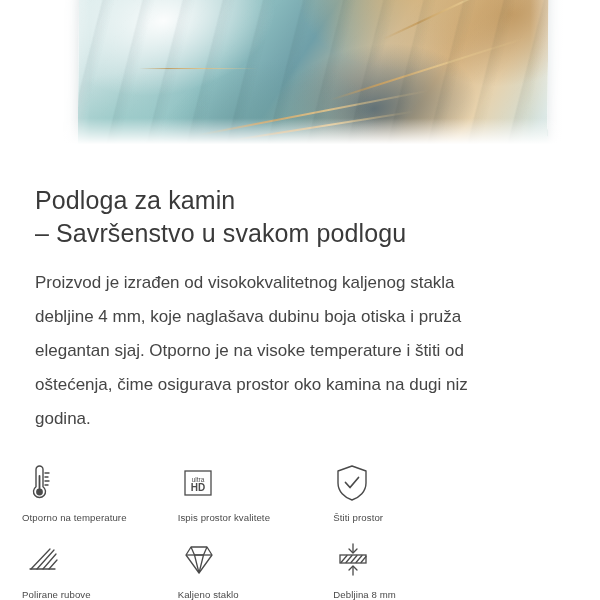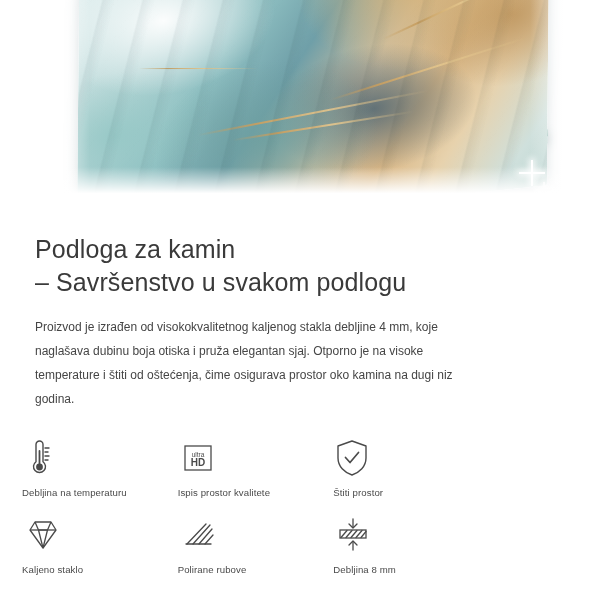--- a/index.html
+++ b/index.html
@@ -143,21 +143,21 @@
     font-size: 25px;
     line-height: 1.32;
     font-weight: 400;
     color: #3a3a3a;
     margin: 0 0 16px 0;
     letter-spacing: 0.1px;
   }
   .headline .l2 { display: block; }
 
   .paragraph {
-    font-size: 12px;
+    font-size: 17px;
     line-height: 2.0;
     color: #454545;
     margin: 0;
     max-width: 535px;
   }
 
   
   .features {
     margin-top: 26px;
     padding: 0 22px;
@@ -231,21 +231,21 @@
       <div class="feature-icon">
         <svg width="34" height="40" viewBox="0 0 34 40">
           <g fill="none" stroke="#4a4a4a" stroke-width="1.4" stroke-linecap="round">
             <path d="M14 6.5a3.5 3.5 0 0 1 7 0v17.2a6 6 0 1 1-7 0z"></path>
             <circle cx="17.5" cy="29" r="3.4" fill="#4a4a4a" stroke="none"></circle>
             <path d="M17.5 13v13.5" stroke-width="1.8"></path>
             <path d="M23 10h4M23 14h3M23 18h4M23 22h3"></path>
           </g>
         </svg>
       </div>
-      <div class="feature-label">Debljina na temperaturu</div>
+      <div class="feature-label">Otporno na temperature</div>
     </div>
 
     <div class="feature">
       <div class="feature-icon">
         <svg width="40" height="40" viewBox="0 0 40 40">
           <rect x="7" y="8" width="26" height="24" fill="none" stroke="#4a4a4a" stroke-width="1.3"></rect>
           <text x="20" y="18.5" font-family="Liberation Sans, sans-serif" font-size="6.5" fill="#4a4a4a" text-anchor="middle">ultra</text>
           <text x="20" y="28" font-family="Liberation Sans, sans-serif" font-size="10" font-weight="bold" fill="#4a4a4a" text-anchor="middle">HD</text>
         </svg>
       </div>
@@ -253,50 +253,50 @@
     </div>
 
     <div class="feature">
       <div class="feature-icon">
         <svg width="38" height="42" viewBox="0 0 38 42">
           <path d="M19 4 L33 9 V21 C33 29.5 26.5 35.5 19 38 C11.5 35.5 5 29.5 5 21 V9 Z" fill="none" stroke="#4a4a4a" stroke-width="1.4" stroke-linejoin="round"></path>
           <path d="M12.5 20.5 L17 25.5 L25.5 15.5" fill="none" stroke="#4a4a4a" stroke-width="1.7" stroke-linecap="round" stroke-linejoin="round"></path>
         </svg>
       </div>
       <div class="feature-label">Štiti prostor</div>
+    </div>
+
+    <div class="feature">
+      <div class="feature-icon">
+        <svg width="42" height="34" viewBox="0 0 42 34">
+          <g stroke="#4a4a4a" stroke-width="1.3" stroke-linecap="round" fill="none">
+            <path d="M9 26 L28 6"></path>
+            <path d="M15 26 L32 7"></path>
+            <path d="M21 26 L34 11"></path>
+            <path d="M27 26 L35 17"></path>
+            <path d="M8 26 H33"></path>
+          </g>
+        </svg>
+      </div>
+      <div class="feature-label">Polirane rubove</div>
     </div>
 
     <div class="feature">
       <div class="feature-icon">
         <svg width="42" height="36" viewBox="0 0 42 36">
           <g fill="none" stroke="#4a4a4a" stroke-width="1.3" stroke-linejoin="round">
             <path d="M8 13 L13 5 H29 L34 13 L21 31 Z"></path>
             <path d="M8 13 H34"></path>
             <path d="M13 5 L16.5 13 L21 31"></path>
             <path d="M29 5 L25.5 13 L21 31"></path>
             <path d="M16.5 13 H25.5"></path>
           </g>
         </svg>
       </div>
       <div class="feature-label">Kaljeno staklo</div>
-    </div>
-
-    <div class="feature">
-      <div class="feature-icon">
-        <svg width="42" height="34" viewBox="0 0 42 34">
-          <g stroke="#4a4a4a" stroke-width="1.3" stroke-linecap="round" fill="none">
-            <path d="M9 26 L28 6"></path>
-            <path d="M15 26 L32 7"></path>
-            <path d="M21 26 L34 11"></path>
-            <path d="M27 26 L35 17"></path>
-            <path d="M8 26 H33"></path>
-          </g>
-        </svg>
-      </div>
-      <div class="feature-label">Polirane rubove</div>
     </div>
 
     <div class="feature">
       <div class="feature-icon">
         <svg width="40" height="38" viewBox="0 0 40 38">
           <g stroke="#4a4a4a" stroke-width="1.3" fill="none" stroke-linecap="round">
             <path d="M20 3 V11"></path>
             <path d="M16 8 L20 12 L24 8" stroke-linejoin="round"></path>
             <rect x="7" y="14" width="26" height="8"></rect>
             <path d="M8 21.5 L14 14.5 M13 21.5 L19 14.5 M18 21.5 L24 14.5 M23 21.5 L29 14.5 M28 21.5 L33 15.5"></path>

